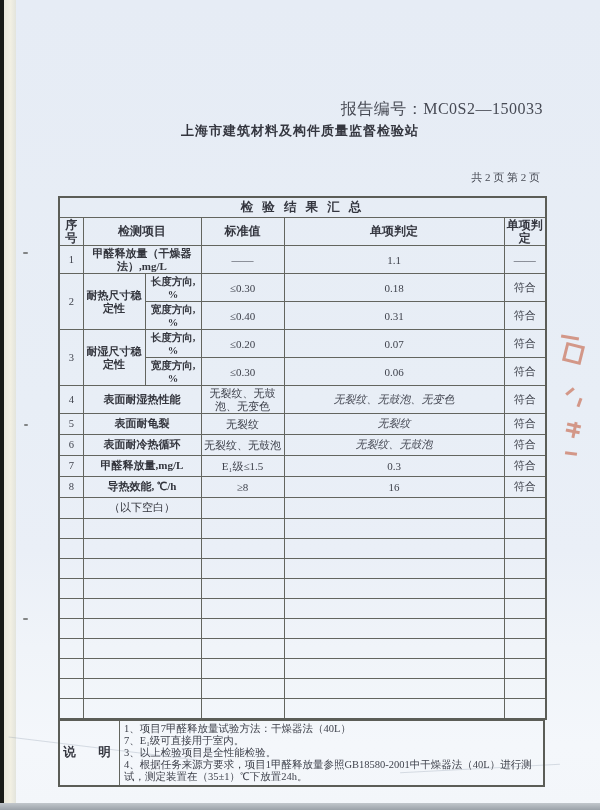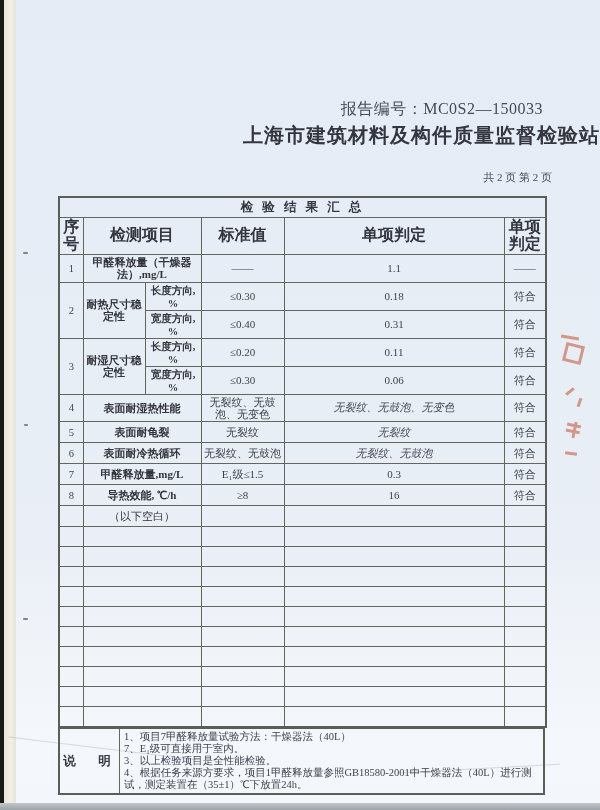--- a/index.html
+++ b/index.html
@@ -21,35 +21,35 @@
     background:linear-gradient(180deg,#c2c7cc 0%,#9ba2a9 100%);}
   .speck{position:absolute;background:#4a4c48;opacity:.65;border-radius:1px;}
   .sp1{left:23px;top:252px;width:5px;height:2px;}
   .sp2{left:24px;top:424px;width:4px;height:2px;}
   .sp3{left:23px;top:618px;width:5px;height:2px;}
   .crease{position:absolute;background:rgba(140,152,168,.30);}
   .cr1{left:8px;top:748px;width:190px;height:1px;transform:rotate(7deg);}
   .cr2{right:40px;top:768px;width:160px;height:1px;transform:rotate(-3deg);}
 
   .report-no{position:absolute;top:99px;right:57px;font-size:16px;letter-spacing:.5px;color:#474a54;}
-  .org-title{position:absolute;top:122px;left:0;width:600px;text-align:right;
-    font-size:20px;font-weight:bold;letter-spacing:1px;color:#34363f;}
+  .org-title{position:absolute;top:122px;left:0;width:600px;text-align:center;
+    font-size:13px;font-weight:bold;letter-spacing:1px;color:#34363f;}
   .doc-title{position:absolute;top:149px;left:0;width:600px;text-align:center;
     font-size:18px;font-weight:bold;letter-spacing:4px;color:#34363f;}
-  .page-info{position:absolute;top:170px;right:48px;font-size:11px;color:#474a54;}
+  .page-info{position:absolute;top:170px;right:60px;font-size:11px;color:#474a54;}
 
   .tablewrap{position:absolute;left:58px;top:196px;width:487px;}
   table{border-collapse:collapse;table-layout:fixed;width:487px;}
   td{border:1px solid #63655f;padding:1px 2px;text-align:center;vertical-align:middle;
      font-size:11px;color:#3f424c;overflow:hidden;}
   table.main{border:2px solid #5b5d57;}
   table.notes{border:2px solid #5b5d57;margin-top:-1px;}
 
   tr.t-title td{height:14px;font-size:12.5px;font-weight:bold;letter-spacing:3px;color:#34363f;}
-  tr.hdr td{height:24px;font-size:16px;font-weight:bold;line-height:1.05;color:#34363f;}
+  tr.hdr td{height:24px;font-size:12px;font-weight:bold;line-height:1.05;color:#34363f;}
   tr.r1 td{height:24px;}
   tr.sub td{height:19px;}
   tr.r4 td{height:22px;}
   tr.rstd td{height:18px;}
   tr.blank td{height:18px;}
   tr.empty td{height:17px;}
   .c-seq{font-size:10.5px;}
   .c-item,.c-group{font-weight:bold;line-height:1.15;color:#33353d;}
   .c-sub{font-weight:bold;font-size:10.5px;color:#33353d;}
   .c-std{line-height:1.1;}
@@ -131,21 +131,21 @@
         <td class="c-std">≤0.40</td>
         <td class="c-res">0.31</td>
         <td class="c-judge">符合</td>
       </tr>
 
       <tr class="sub">
         <td class="c-seq" rowspan="2">3</td>
         <td class="c-group" rowspan="2">耐湿尺寸稳定性</td>
         <td class="c-sub">长度方向, %</td>
         <td class="c-std">≤0.20</td>
-        <td class="c-res">0.11</td>
+        <td class="c-res">0.07</td>
         <td class="c-judge">符合</td>
       </tr>
       <tr class="sub">
         <td class="c-sub">宽度方向, %</td>
         <td class="c-std">≤0.30</td>
         <td class="c-res">0.06</td>
         <td class="c-judge">符合</td>
       </tr>
 
       <tr class="r4">

